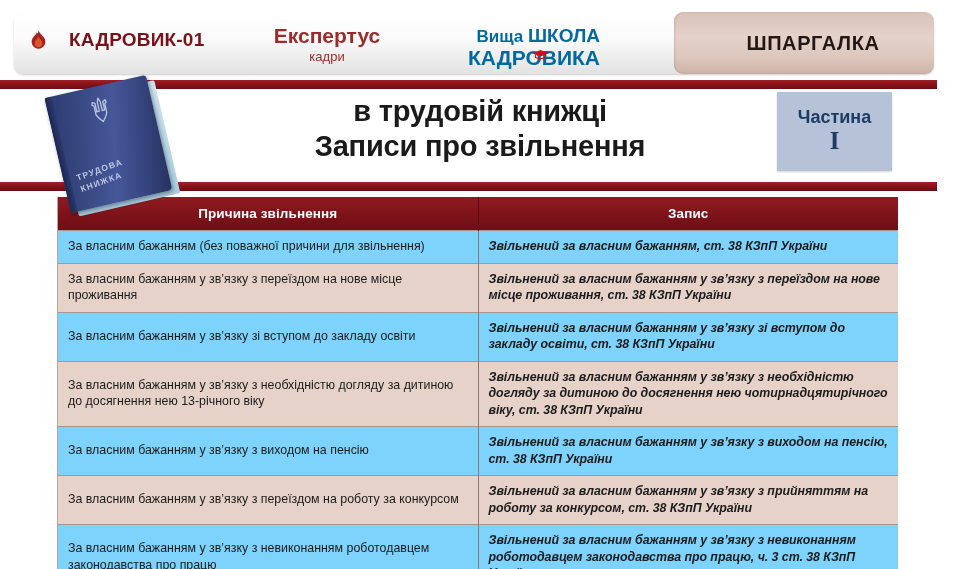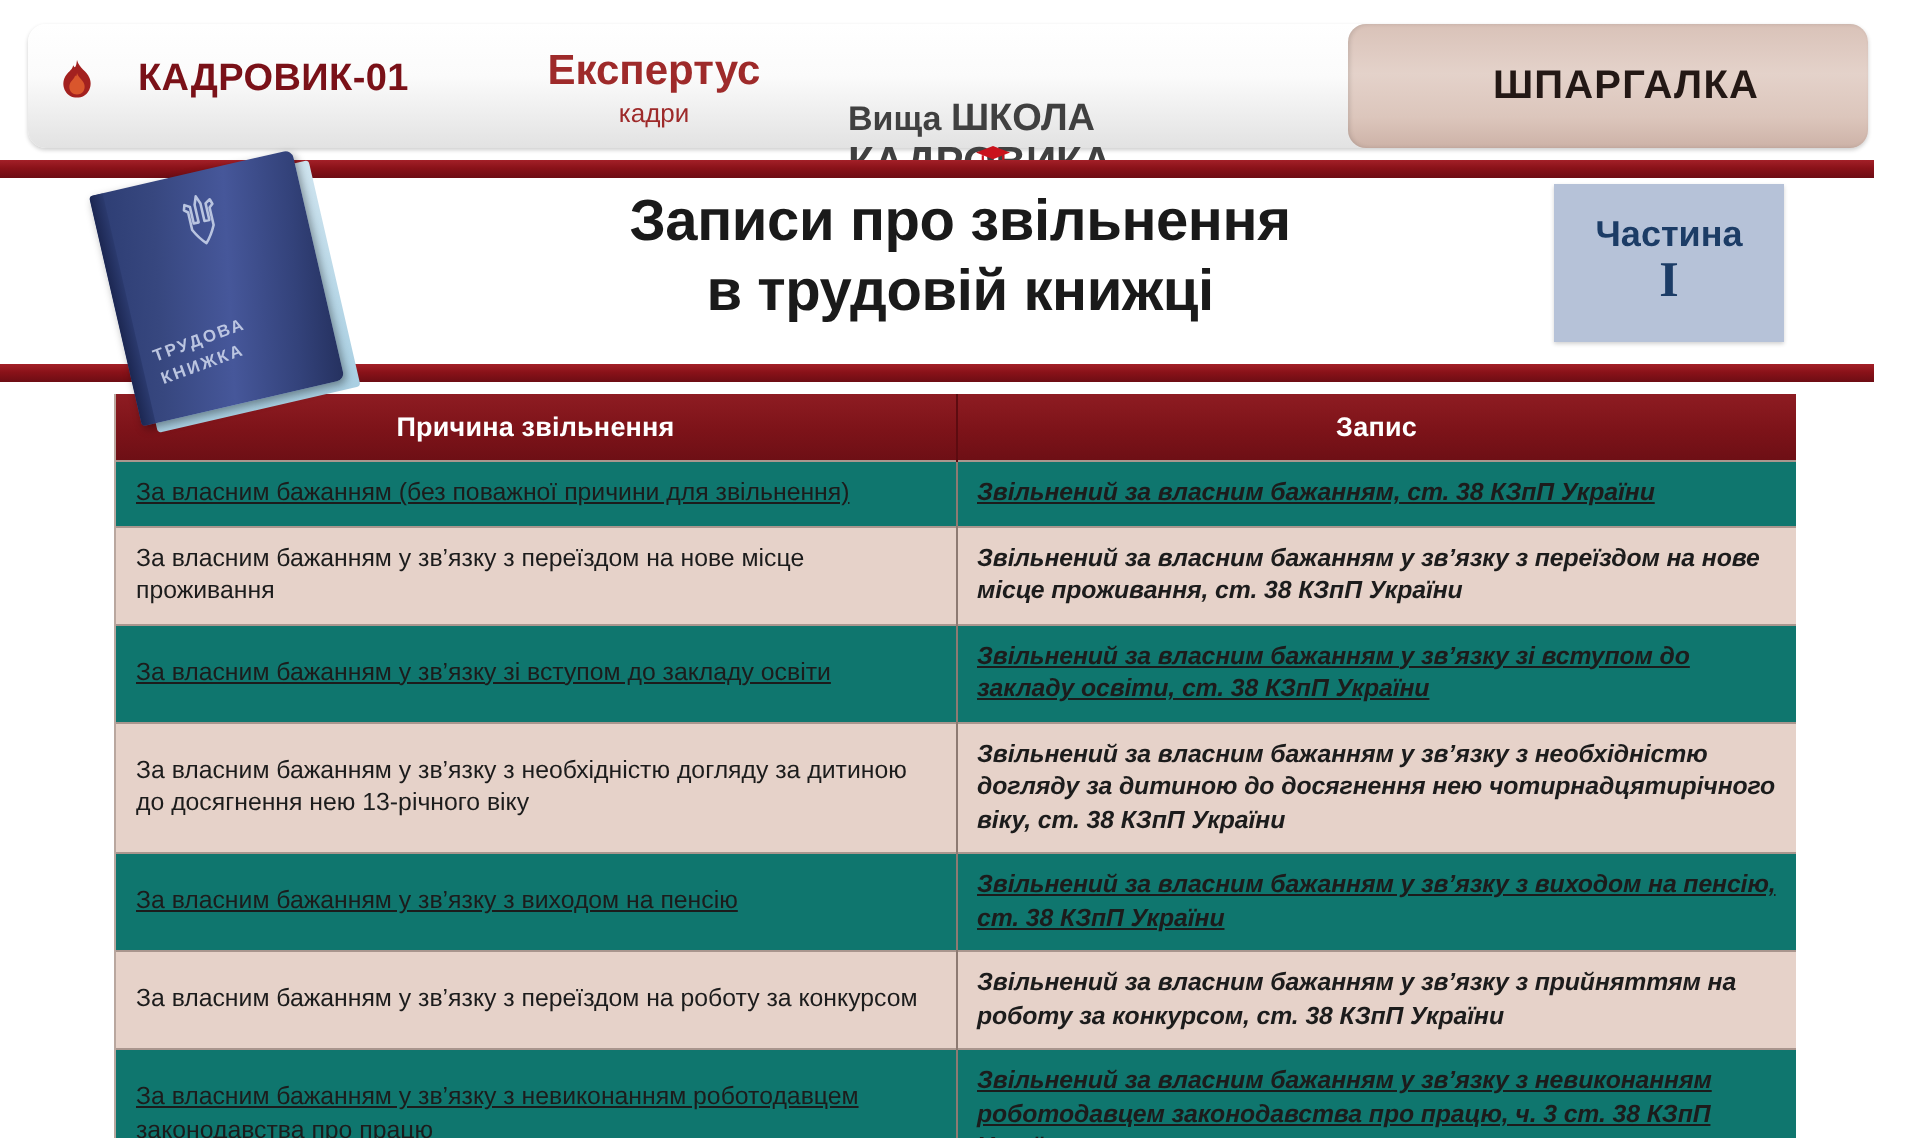--- a/index.html
+++ b/index.html
@@ -63,24 +63,23 @@
     text-align: center;
     color: #9e2a2a;
   }
   .expertus-main { font-size: 21px; font-weight: 600; line-height: 1.05; }
   .expertus-sub  { font-size: 13px; font-weight: 400; margin-top: 2px; }
 
   .school {
     position: absolute;
     left: 424px; top: 26px;
     width: 176px;
-    text-align: left;
-    color: #404040;
+    text-align: right;
+    color: #0369a1;
     line-height: 1.0;
-    margin-top: 24px;
   }
   .school-l1 { font-size: 17px; font-weight: 600; }
   .school-l1 .big { font-size: 19px; font-weight: bold; }
   .school-l2 {
     font-size: 21px; font-weight: bold; margin-top: 2px;
     position: relative; display: inline-block;
   }
   .cap {
     position: absolute;
     left: 50%; top: -6px;
@@ -219,21 +218,21 @@
     color: #1c1c1c;
     padding: 7px 10px 8px 10px;
     vertical-align: middle;
     line-height: 1.33;
     border-top: 1px solid #a9968e;
     border-right: 1px solid #8d7a72;
   }
   .tbl tbody td:last-child { border-right: none; }
   .tbl tbody td.rec { font-style: italic; font-weight: 600; letter-spacing: -.05px; }
 
-  .tbl tbody tr.odd  td { background: #0f766e; text-decoration: underline; }
+  .tbl tbody tr.odd  td { background: #7dd3fc; }
   .tbl tbody tr.even td { background: #e6d2c9; }
 
   .clip-host { position: absolute; left:0; top:0; width:957px; height:569px; overflow:hidden; }
 </style>
 </head>
 <body>
 
 <div class="clip-host">
 
   <div class="top-bar">
@@ -269,22 +268,22 @@
       </div>
     </div>
 
     <div class="cheat">ШПАРГАЛКА</div>
   </div>
 
   <div class="rule rule-top"></div>
 
   <div class="title-area">
     <div class="doc-title">
+      <div>в трудовій книжці</div>
       <div>Записи про звільнення</div>
-      <div>в трудовій книжці</div>
     </div>
   </div>
 
   <div class="part-badge">
     <span class="part-word">Частина</span>
     <span class="part-num">I</span>
   </div>
 
   <div class="rule rule-bottom"></div>
 

